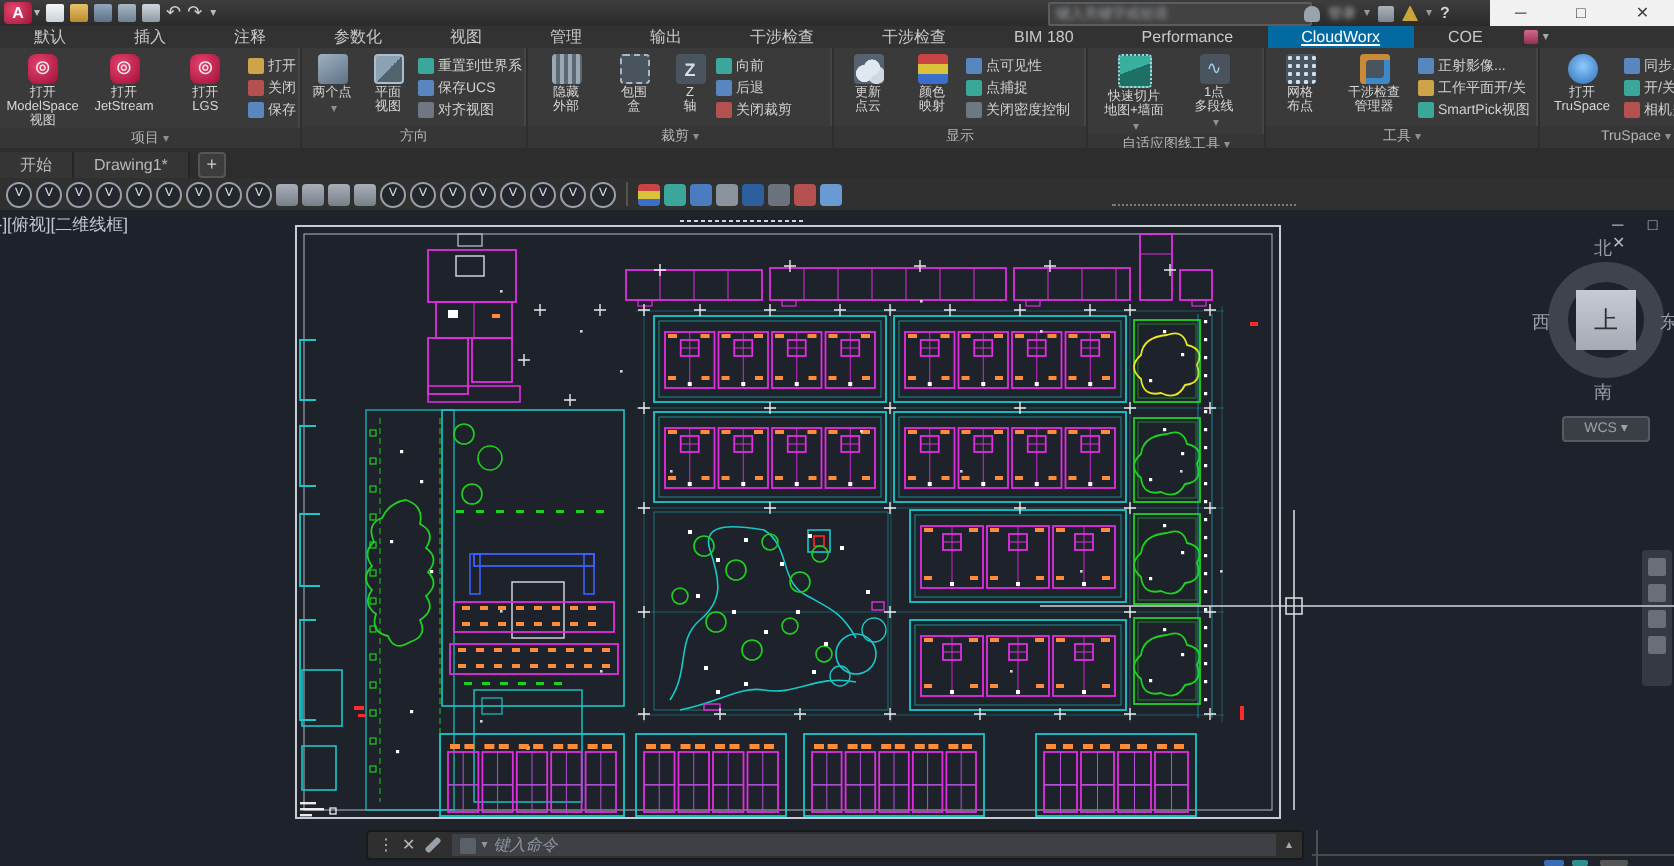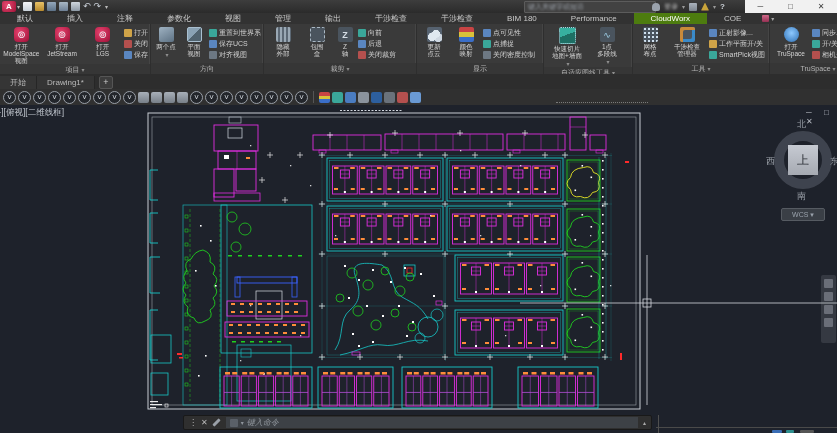--- a/index.html
+++ b/index.html
@@ -33,21 +33,21 @@
   .tbicons{position:absolute;left:652px;top:1px;display:flex;align-items:center;gap:4px;height:11px;}
   .tbicons .lbl{color:#c2c2c2;font-size:7px;filter:blur(1.2px);}
   .tbicons .car{color:#9a9a9a;font-size:6px;}
   .helpq{color:#cfd4da;font-size:8px;font-weight:bold;}
   .wincorner{position:absolute;right:0;top:0;width:92px;height:13px;background:#f1f1f1;
     display:flex;align-items:center;justify-content:space-around;color:#3c3c3c;font-size:8px;}
   
   .tabsrow{position:absolute;left:0;top:13px;width:837px;height:11px;background:#323232;
     display:flex;align-items:stretch;font-size:8px;color:#c9c9c9;}
   .rtab{padding:0 17px;line-height:11px;white-space:nowrap;cursor:default;}
-  .rtab.active{background:#4d7c0f;color:#fff;}
+  .rtab.active{background:#0369a1;color:#fff;text-decoration:underline;}
   .tabextra{display:flex;align-items:center;gap:2px;padding:0 4px;}
   .tabextra .mini{width:7px;height:7px;border-radius:1px;background:linear-gradient(#d06a8a,#953053);}
   .tabextra .car{color:#aaa;font-size:6px;}
   
   .ribbon{position:absolute;left:0;top:24px;width:837px;height:50px;background:#3a3a3a;
     display:flex;overflow:hidden;border-bottom:1px solid #2a2a2a;}
   .panel{flex:0 0 auto;display:flex;flex-direction:column;border-right:1px solid #2e2e2e;
     box-shadow:inset -1px 0 0 #454545;}
   .pbody{flex:1;display:flex;align-items:stretch;padding:2px 2px 0 2px;gap:2px;}
   .ptitle{height:11px;line-height:11px;text-align:center;font-size:7px;color:#b5b5b5;

